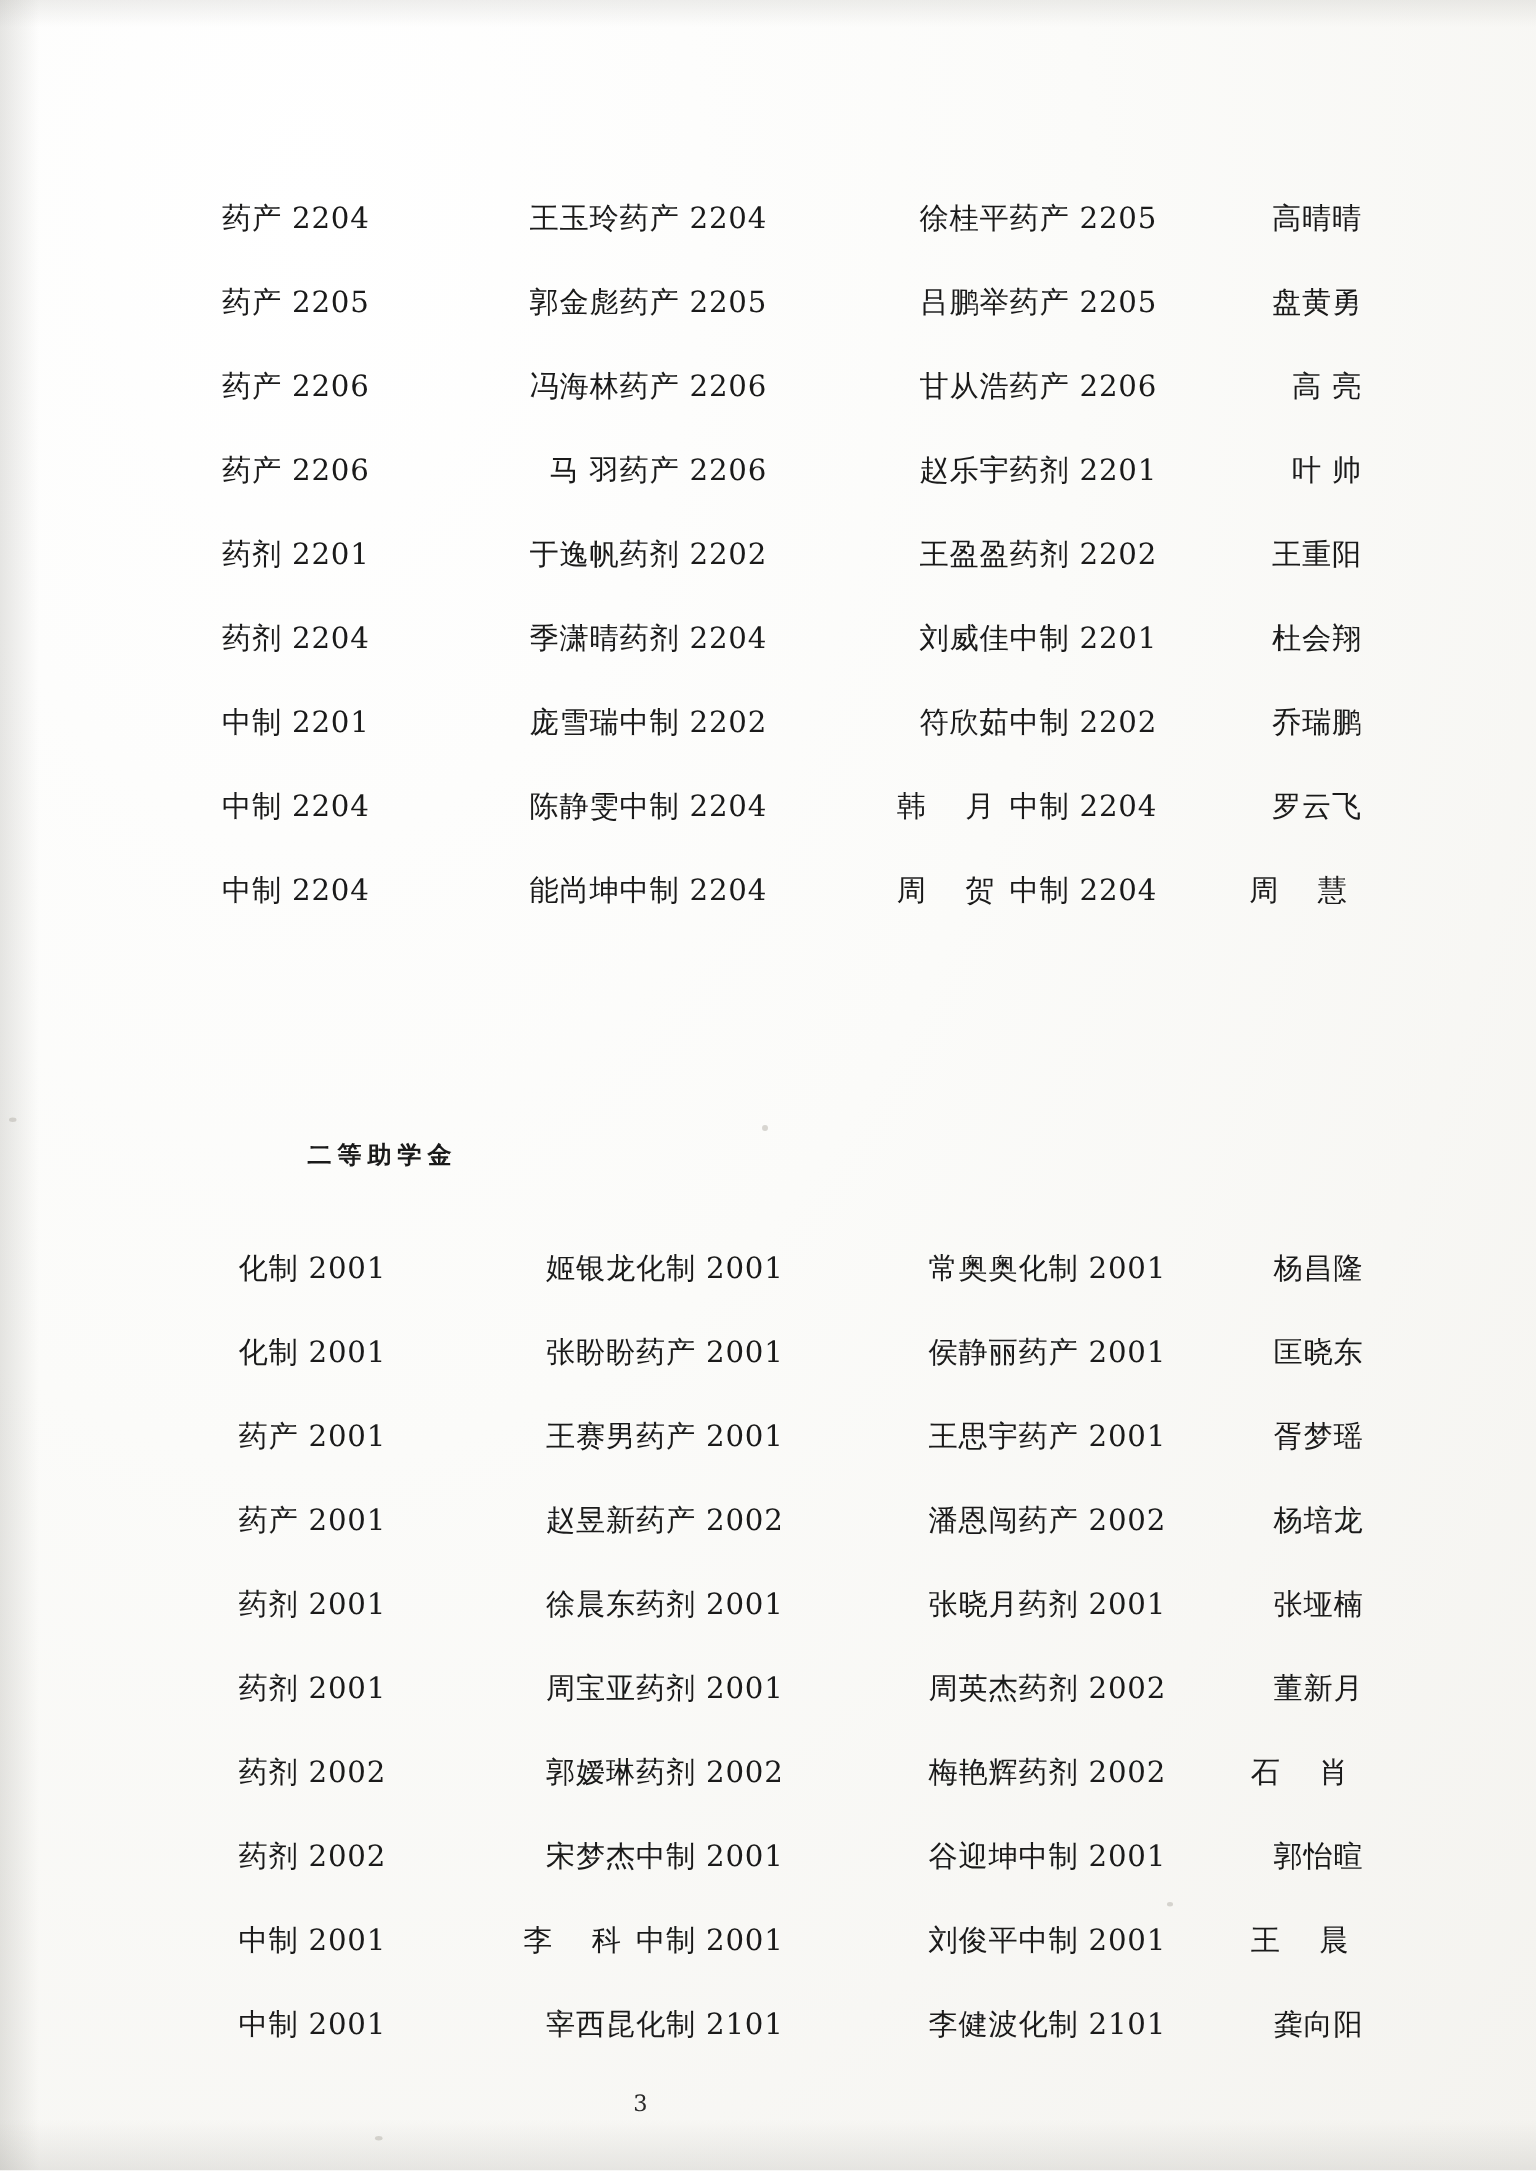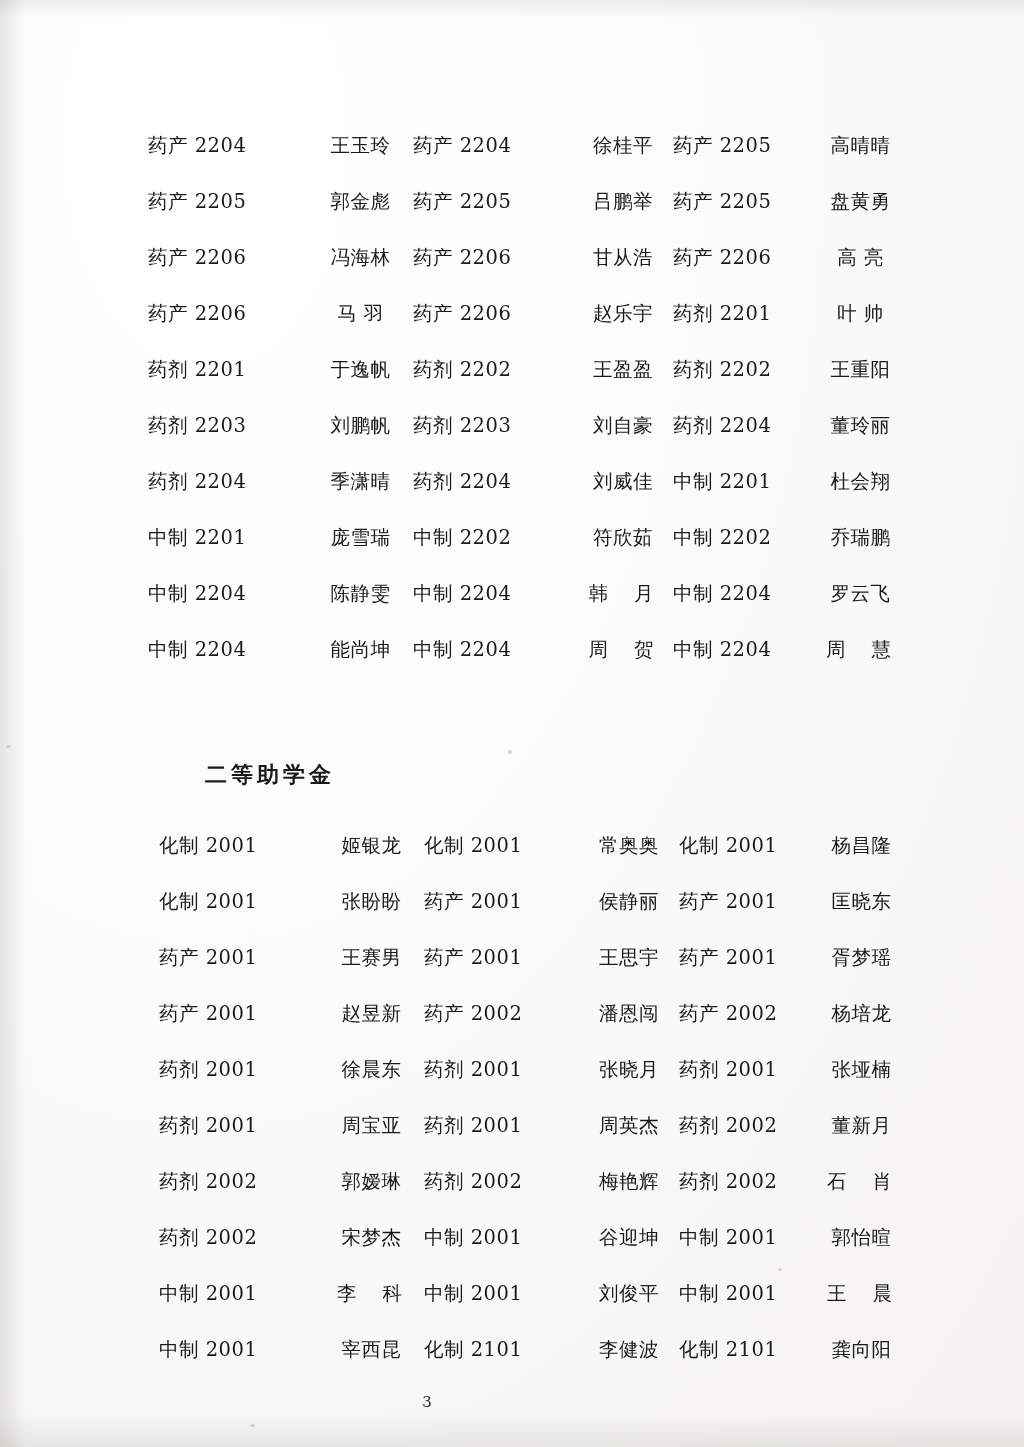--- a/index.html
+++ b/index.html
@@ -66,21 +66,21 @@
     padding: 0;
     height: 56px;
     vertical-align: middle;
     white-space: nowrap;
     letter-spacing: 0.5px;
   }
   td.cls {
     text-align: left;
   }
   td.nm {
-    text-align: center;
+    text-align: right;
   }
   
   td.nm.spread {
     letter-spacing: 10px;
     padding-left: 6px;
   }
 
   
   #table-top {
     left: 148px;
@@ -92,21 +92,21 @@
   #table-top col.c3 { width: 160px; }
   #table-top col.c4 { width: 100px; }
   #table-top col.c5 { width: 140px; }
   #table-top col.c6 { width: 95px; }
 
   
   .section-heading {
     position: absolute;
     left: 205px;
     top: 760px;
-    font-size: 22px;
+    font-size: 16px;
     font-weight: 700;
     letter-spacing: 4px;
     font-family: "DejaVu Serif", serif;
   }
 
   
   #table-second {
     left: 159px;
     top: 818px;
     width: 750px;
@@ -187,28 +187,20 @@
       </tr>
       <tr>
         <td class="cls">药剂 2201</td>
         <td class="nm">于逸帆</td>
         <td class="cls">药剂 2202</td>
         <td class="nm">王盈盈</td>
         <td class="cls">药剂 2202</td>
         <td class="nm">王重阳</td>
       </tr>
       <tr>
-        <td class="cls">药剂 2203</td>
-        <td class="nm">刘鹏帆</td>
-        <td class="cls">药剂 2203</td>
-        <td class="nm">刘自豪</td>
-        <td class="cls">药剂 2204</td>
-        <td class="nm">董玲丽</td>
-      </tr>
-      <tr>
         <td class="cls">药剂 2204</td>
         <td class="nm">季潇晴</td>
         <td class="cls">药剂 2204</td>
         <td class="nm">刘威佳</td>
         <td class="cls">中制 2201</td>
         <td class="nm">杜会翔</td>
       </tr>
       <tr>
         <td class="cls">中制 2201</td>
         <td class="nm">庞雪瑞</td>

